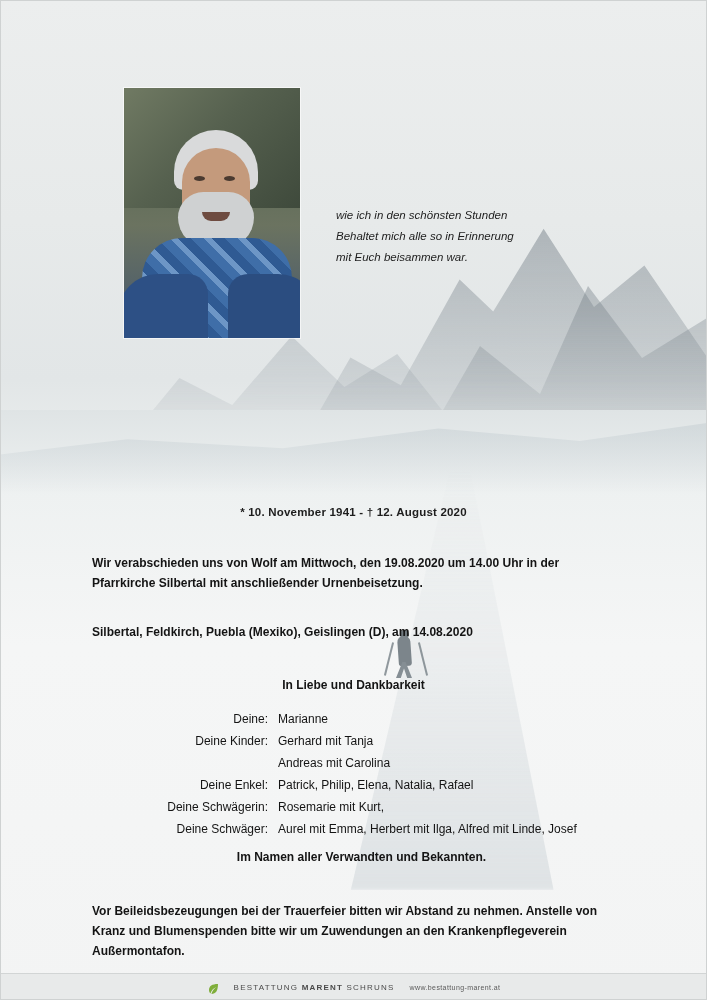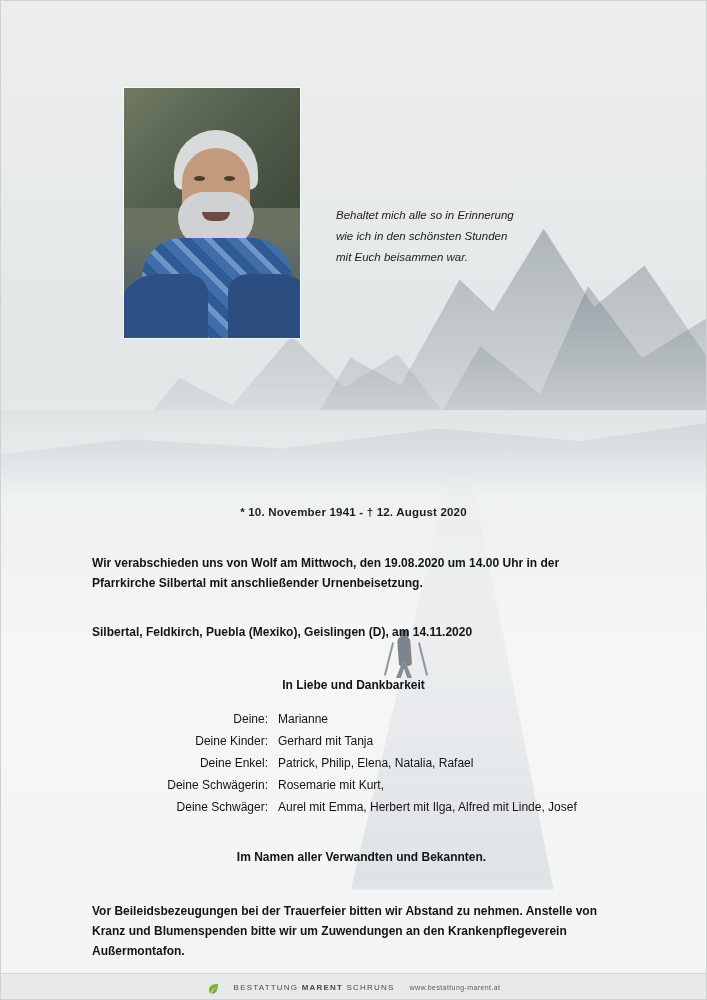--- a/index.html
+++ b/index.html
@@ -343,40 +343,44 @@
     <div class="eye-l"></div>
     <div class="eye-r"></div>
     <div class="beard"></div>
     <div class="mouth"></div>
     <div class="scarf"></div>
     <div class="shoulder-l"></div>
     <div class="shoulder-r"></div>
   </div>
 
   <div class="quote">
+    <div>wie ich in den schönsten Stunden</div>
     <div>Behaltet mich alle so in Erinnerung</div>
-    <div>wie ich in den schönsten Stunden</div>
     <div>mit Euch beisammen war.</div>
   </div>
 
   <div class="dates">* 10. November 1941  -  † 12. August 2020</div>
 
   <div class="para p-ceremony">Wir verabschieden uns von Wolf am Mittwoch, den 19.08.2020 um 14.00 Uhr in der Pfarrkirche Silbertal mit anschließender Urnenbeisetzung.</div>
-  <div class="para p-places">Silbertal, Feldkirch, Puebla (Mexiko), Geislingen (D), am 14.11.2020</div>
+  <div class="para p-places">Silbertal, Feldkirch, Puebla (Mexiko), Geislingen (D), am 14.08.2020</div>
   <div class="para p-love">In Liebe und Dankbarkeit</div>
 
   <table class="family">
     <tbody>
       <tr>
         <td class="lbl">Deine:</td>
         <td>Marianne</td>
       </tr>
       <tr>
         <td class="lbl">Deine Kinder:</td>
         <td>Gerhard mit Tanja</td>
+      </tr>
+      <tr>
+        <td class="lbl"></td>
+        <td>Andreas mit Carolina</td>
       </tr>
       <tr>
         <td class="lbl">Deine Enkel:</td>
         <td>Patrick, Philip, Elena, Natalia, Rafael</td>
       </tr>
       <tr>
         <td class="lbl">Deine Schwägerin:</td>
         <td>Rosemarie mit Kurt,</td>
       </tr>
       <tr>

